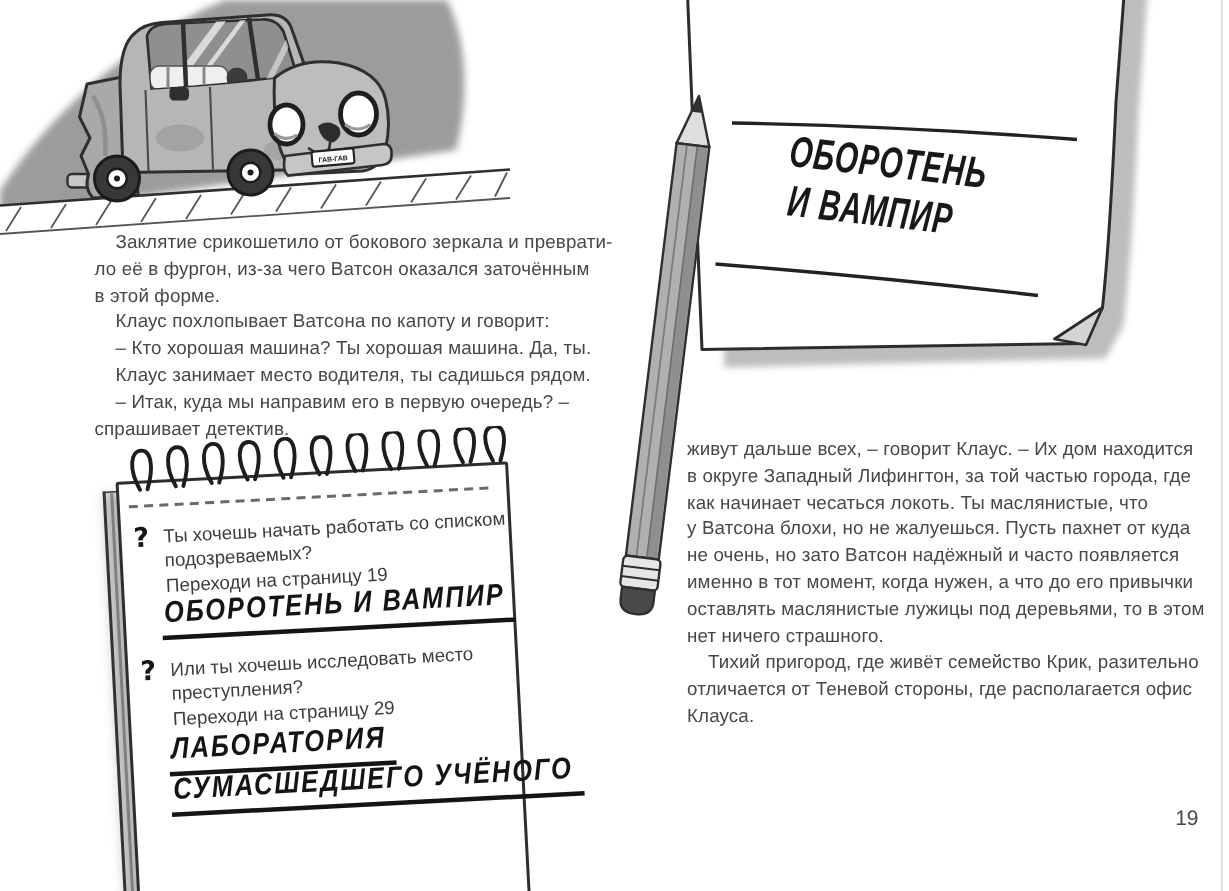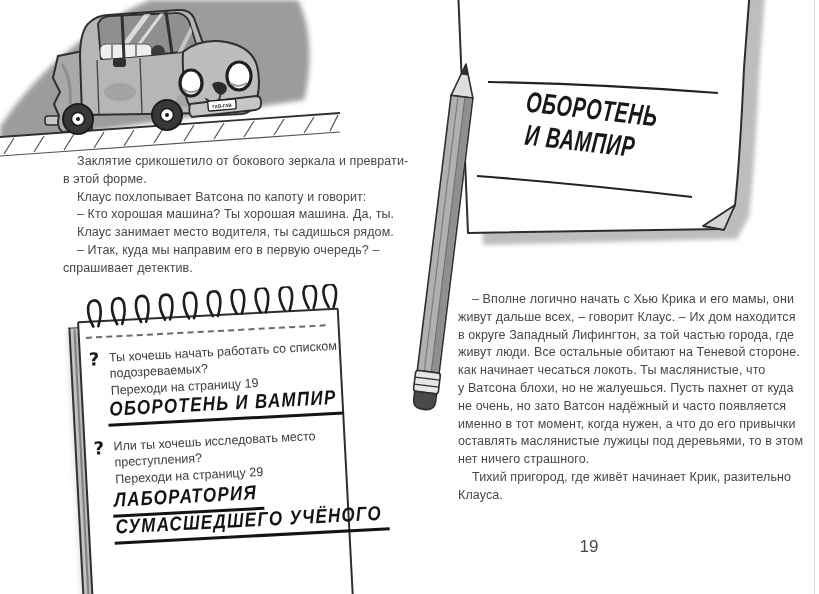--- a/index.html
+++ b/index.html
@@ -48,22 +48,22 @@
   }
   
   #note-title{
     left:497px;top:92px;width:170px;text-align:center;
     transform:rotate(6.5deg);transform-origin:50% 50%;
     font-size:29px;line-height:33px;font-weight:700;font-style:italic;color:#181818;
     letter-spacing:1px;
   }
   #note-title .tt{display:block;transform:scaleX(.68);white-space:nowrap;}
   #page-number{
-    left:424px;top:537px;width:330px;text-align:center;
-    font-size:17px;color:#474747;
+    left:469px;top:537px;width:330px;text-align:right;
+    font-size:14px;color:#474747;
   }
   #page-edge{
     left:814px;top:0;width:1px;height:594px;background:#d9d9d9;
   }
 </style>
 </head>
 <body>
 
 <div id="page">
 
@@ -162,20 +162,21 @@
       </g>
       <g>
         <circle cx="167" cy="115" r="15" fill="#383838" stroke="#1c1c1c" stroke-width="2"></circle>
         <circle cx="167" cy="115" r="6.5" fill="#ffffff" stroke="#1c1c1c" stroke-width="1.6"></circle>
         <circle cx="167" cy="115" r="2" fill="#1c1c1c"></circle>
       </g>
     </svg>
 
     <div class="abs" id="left-text">
       <div class="tline ind">Заклятие срикошетило от бокового зеркала и преврати-</div>
+      <div class="tline">ло её в фургон, из-за чего Ватсон оказался заточённым</div>
       <div class="tline">в этой форме.</div>
       <div class="tline ind">Клаус похлопывает Ватсона по капоту и говорит:</div>
       <div class="tline ind">– Кто хорошая машина? Ты хорошая машина. Да, ты.</div>
       <div class="tline ind">Клаус занимает место водителя, ты садишься рядом.</div>
       <div class="tline ind">– Итак, куда мы направим его в первую очередь? –</div>
       <div class="tline">спрашивает детектив.</div>
     </div>
 
     <div class="abs" id="notepad">
       <div id="pad-stack"></div>
@@ -246,31 +247,30 @@
         <path d="M-11,331 L11,331 L11,339 Q11,348 0,348 Q-11,348 -11,339 Z" fill="#4a4a4a" stroke="#2f2f2f" stroke-width="1.6"></path>
       </g>
     </svg>
 
     <div class="abs" id="note-title">
       <span class="tt">ОБОРОТЕНЬ</span>
       <span class="tt">И ВАМПИР</span>
     </div>
 
     <div class="abs" id="right-text">
-      <div class="tline ind">– Вполне логично начать с Хью Крика и его мамы, они</div>
       <div class="tline">живут дальше всех, – говорит Клаус. – Их дом находится</div>
       <div class="tline">в округе Западный Лифингтон, за той частью города, где</div>
-      <div class="tline">живут люди. Все остальные обитают на Теневой стороне.</div>
       <div class="tline">как начинает чесаться локоть. Ты маслянистые, что</div>
       <div class="tline">у Ватсона блохи, но не жалуешься. Пусть пахнет от куда</div>
       <div class="tline">не очень, но зато Ватсон надёжный и часто появляется</div>
       <div class="tline">именно в тот момент, когда нужен, а что до его привычки</div>
       <div class="tline">оставлять маслянистые лужицы под деревьями, то в этом</div>
       <div class="tline">нет ничего страшного.</div>
-      <div class="tline ind">Тихий пригород, где живёт начинает Крик, разительно</div>
+      <div class="tline ind">Тихий пригород, где живёт семейство Крик, разительно</div>
+      <div class="tline">отличается от Теневой стороны, где располагается офис</div>
       <div class="tline">Клауса.</div>
     </div>
 
     <div class="abs" id="page-number">19</div>
   </div>
 
   <div class="abs" id="page-edge"></div>
 </div>
 
 </body></html>

